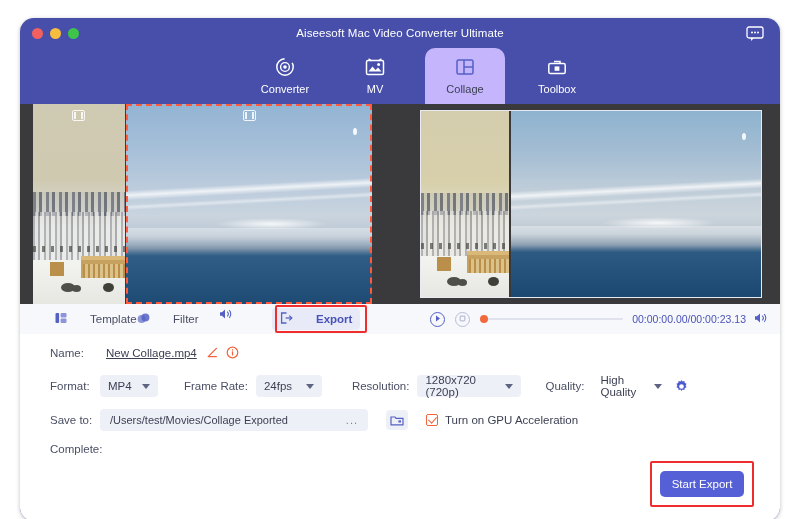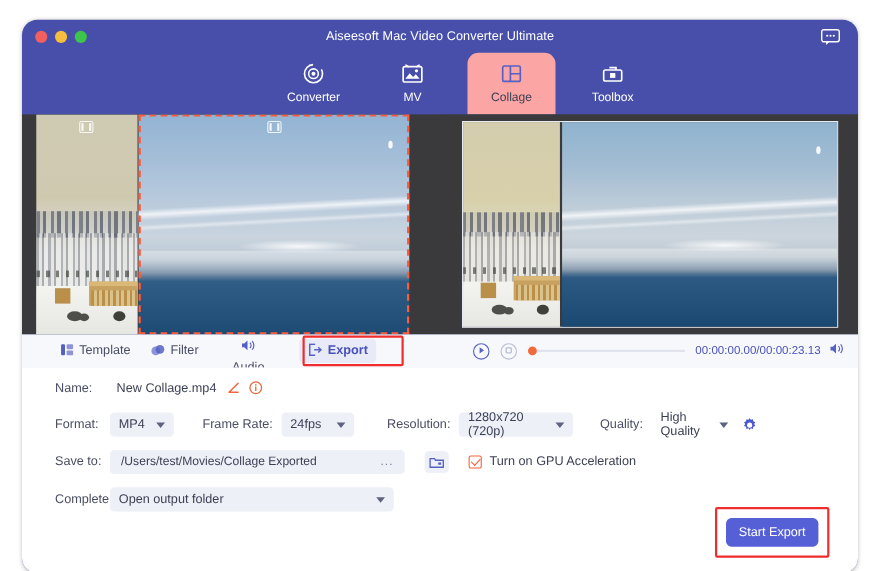--- a/index.html
+++ b/index.html
@@ -20,21 +20,21 @@
   .l-green{background:#3dc54b;}
   .app-title{position:absolute;left:0;right:0;top:9px;text-align:center;color:#ffffff;font-size:11.5px;letter-spacing:.1px;}
   .feedback{position:absolute;right:16px;top:8px;width:18px;height:16px;}
 
   
   .tabs{position:relative;height:56px;}
   .tab{position:absolute;top:0;width:80px;height:56px;display:flex;flex-direction:column;align-items:center;
        justify-content:flex-start;padding-top:6px;box-sizing:border-box;cursor:pointer;}
   .tab .ico{height:26px;display:flex;align-items:center;justify-content:center;}
   .tab .lbl{margin-top:3px;font-size:11px;color:#ffffff;}
-  .tab.active{background:#fca5a5;border-radius:10px 10px 0 0;}
+  .tab.active{background:#c4b5fd;border-radius:10px 10px 0 0;}
   .tab.active .lbl{color:#3b3f52;}
   .tab-conv{left:225px;}
   .tab-mv{left:315px;}
   .tab-col{left:405px;}
   .tab-tool{left:497px;}
 
   
   .preview{position:absolute;left:0;top:86px;width:760px;height:200px;background:#3a3a3c;overflow:hidden;}
   .panel{position:absolute;top:0;height:200px;}
   .left-stage{left:0;width:380px;}
@@ -80,21 +80,21 @@
 
   .clip-badge{position:absolute;top:6px;width:13px;height:11px;border:1.3px solid rgba(255,255,255,.85);border-radius:2px;
      box-sizing:border-box;}
   .clip-badge:before,.clip-badge:after{content:"";position:absolute;top:1px;bottom:1px;width:2px;background:rgba(255,255,255,.85);}
   .clip-badge:before{left:1px;} .clip-badge:after{right:1px;}
 
   .sel-border{position:absolute;border:2px dashed #ff5a3c;box-sizing:border-box;pointer-events:none;}
 
   
   .edbar{position:absolute;left:0;top:286px;width:760px;height:30px;background:#f7f8fc;border-bottom:1px solid #e4e6f0;}
-  .edtab{position:absolute;top:4px;height:22px;display:flex;align-items:center;gap:5px;padding:0 9px;border-radius:4px;
+  .edtab{position:absolute;top:4px;height:22px;display:flex;align-items:center;gap:23px;padding:0 9px;border-radius:4px;
          font-size:11.5px;color:#4a4e63;cursor:pointer;box-sizing:border-box;}
   .edtab.sel{background:#e8ebf7;color:#4952b8;}
   .ed-template{left:26px;} .ed-filter{left:108px;} .ed-audio{left:182px;flex-direction:column;}
   .ed-export{left:252px;font-weight:bold;}
   .redbox{position:absolute;border:2px solid #ef2d2d;border-radius:2px;pointer-events:none;box-sizing:border-box;}
 
   .playbar{position:absolute;left:404px;top:286px;right:0;height:30px;display:flex;align-items:center;}
   .pbtn{width:15px;height:15px;border-radius:50%;border:1.3px solid #5560c4;position:relative;box-sizing:border-box;}
   .ptrack{position:relative;height:2px;background:#e0e2ee;flex:1;margin:0 9px 0 10px;border-radius:2px;}
   .pdot{position:absolute;left:0;top:-3px;width:8px;height:8px;border-radius:50%;background:#f26a3c;}
@@ -312,21 +312,21 @@
           <path d="M8.2 3.6 a3.4 3.4 0 0 1 0 4.8" fill="none" stroke="#5560c4" stroke-width="1.1"></path>
           <path d="M10.2 2.1 a5.6 5.6 0 0 1 0 7.8" fill="none" stroke="#5560c4" stroke-width="1.1"></path>
         </svg>
       </div>
     </div>
 
     <div class="form">
 
       <div class="row rowname">
         <div class="flabel" style="margin-left:30px;width:50px;">Name:</div>
-        <div class="name-val" style="margin-left:6px;">New Collage.mp4</div>
+        <div class="name-val" style="margin-left:6px;text-decoration:underline;">New Collage.mp4</div>
         <span style="margin-left:9px;display:flex;">
           <svg width="12" height="12" viewBox="0 0 12 12">
             <path d="M10.4 1.4 L2.2 9.6 M2.2 9.6 L10.4 9.6" fill="none" stroke="#f2643c" stroke-width="1.3" stroke-linecap="round"></path>
           </svg>
         </span>
         <span style="margin-left:8px;display:flex;">
           <svg width="13" height="13" viewBox="0 0 13 13">
             <circle cx="6.5" cy="6.5" r="5.3" fill="none" stroke="#f2643c" stroke-width="1.2"></circle>
             <rect x="5.9" y="5.3" width="1.2" height="4.2" fill="#f2643c"></rect>
             <rect x="5.9" y="3.2" width="1.2" height="1.3" fill="#f2643c"></rect>
@@ -374,24 +374,20 @@
             <path d="M1 3 h4 l1 1.4 h7 v6.4 h-12 Z" fill="none" stroke="#5560c4" stroke-width="1.2"></path>
             <rect x="8.4" y="6.4" width="2.6" height="2.1" fill="#5560c4"></rect>
           </svg>
         </div>
         <div class="chk" style="margin-left:18px;"></div>
         <div class="chktext">Turn on GPU Acceleration</div>
       </div>
 
       <div class="row rowdone">
         <div class="flabel" style="margin-left:30px;width:50px;">Complete:</div>
-        <div class="sel" style="width:258px;">
-          <span>Open output folder</span>
-          <span class="caret"></span>
-        </div>
       </div>
 
       <div class="startbtn">Start Export</div>
       <div class="redbox" style="right:26px;bottom:14px;width:104px;height:46px;"></div>
     </div>
 
   </div>
 </div>
 
 </body></html>

